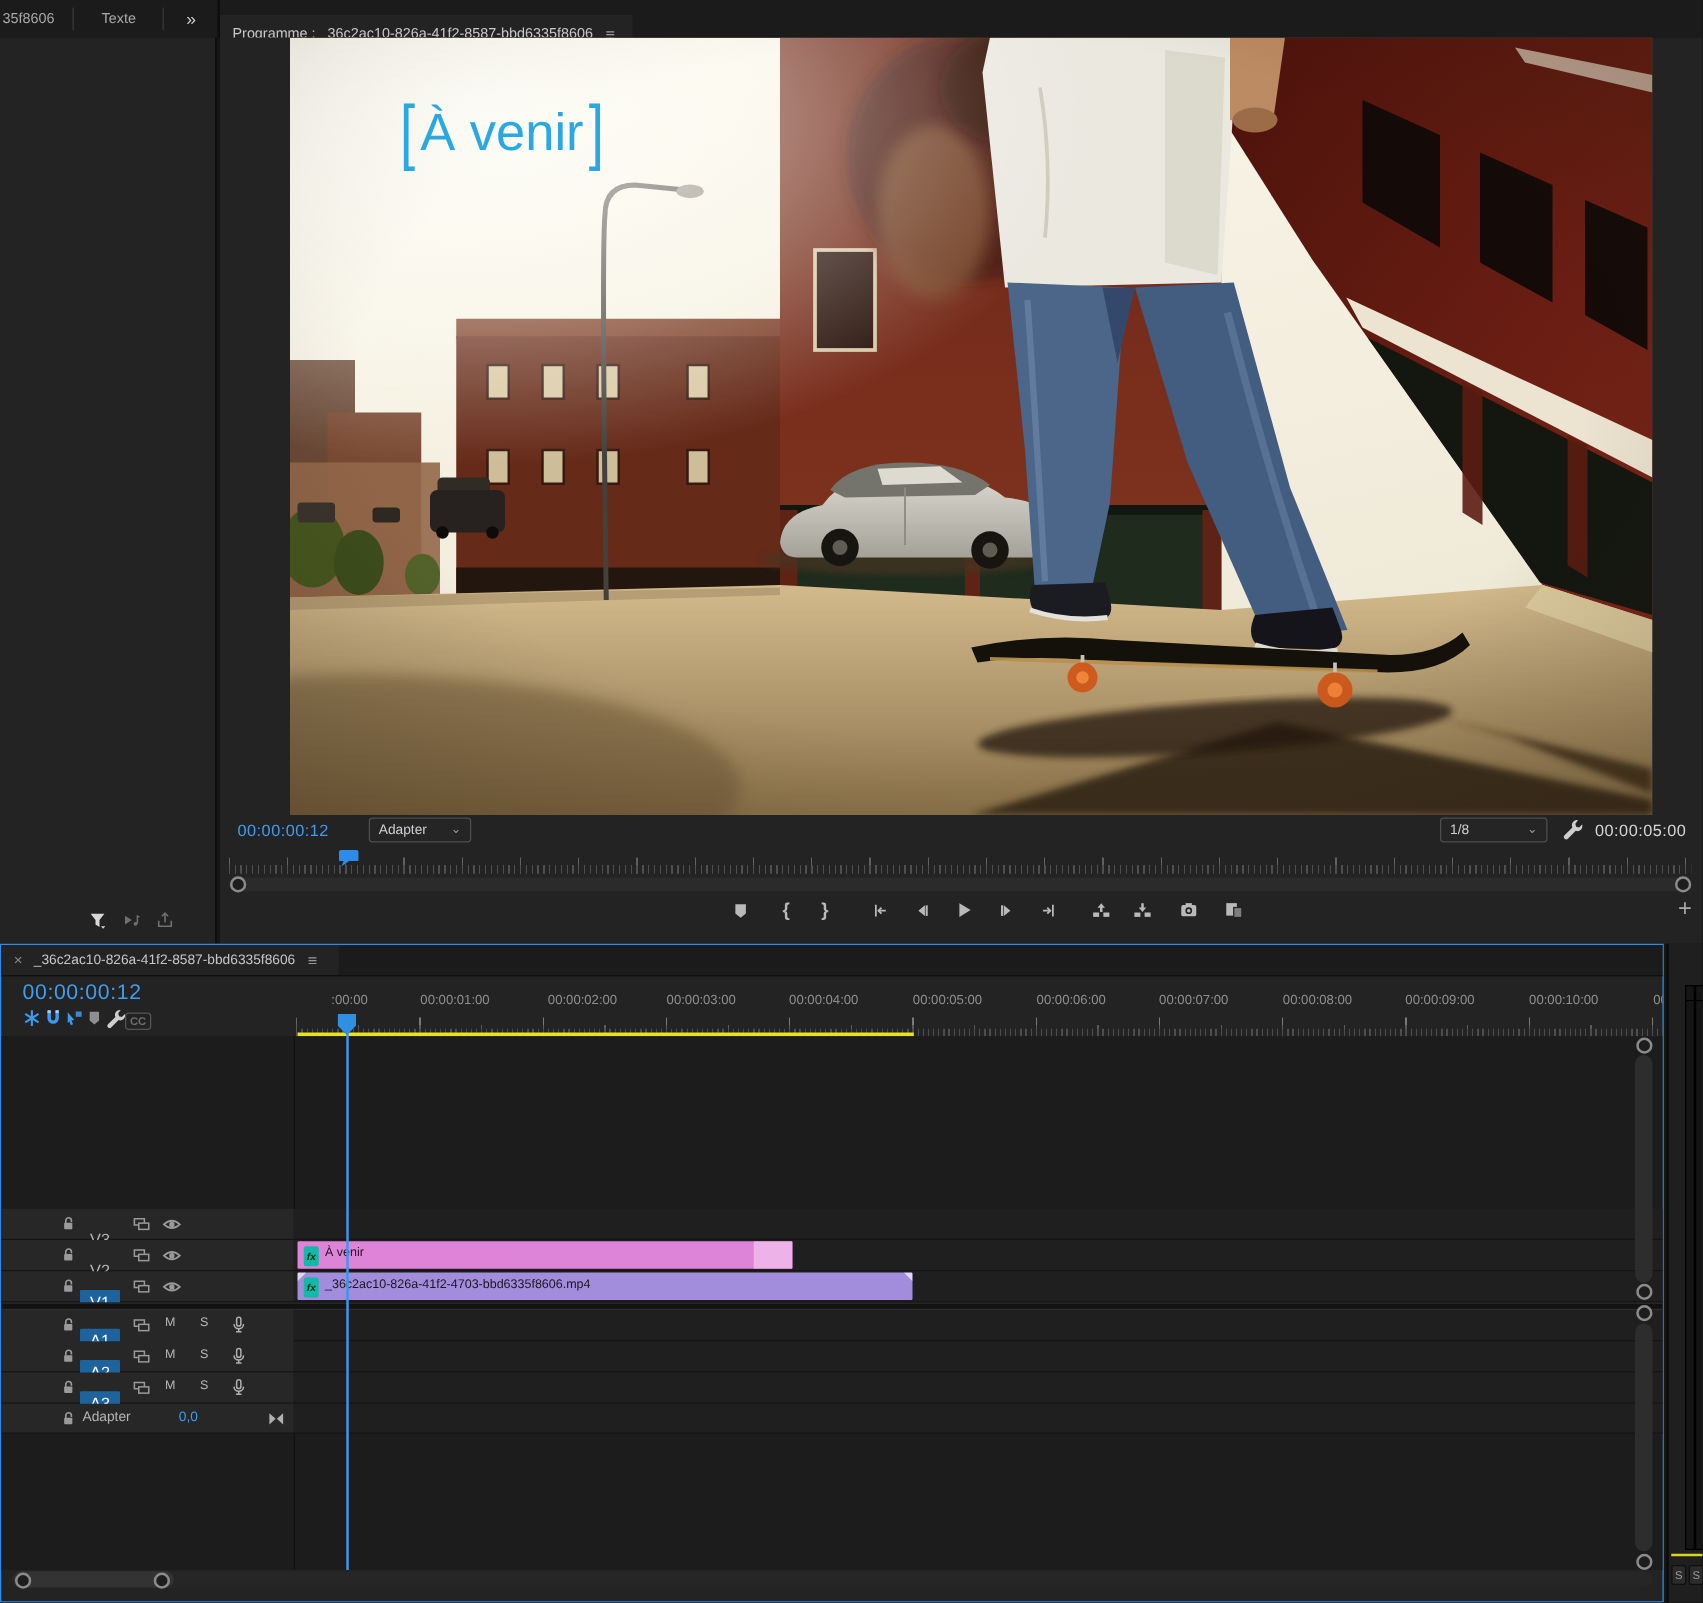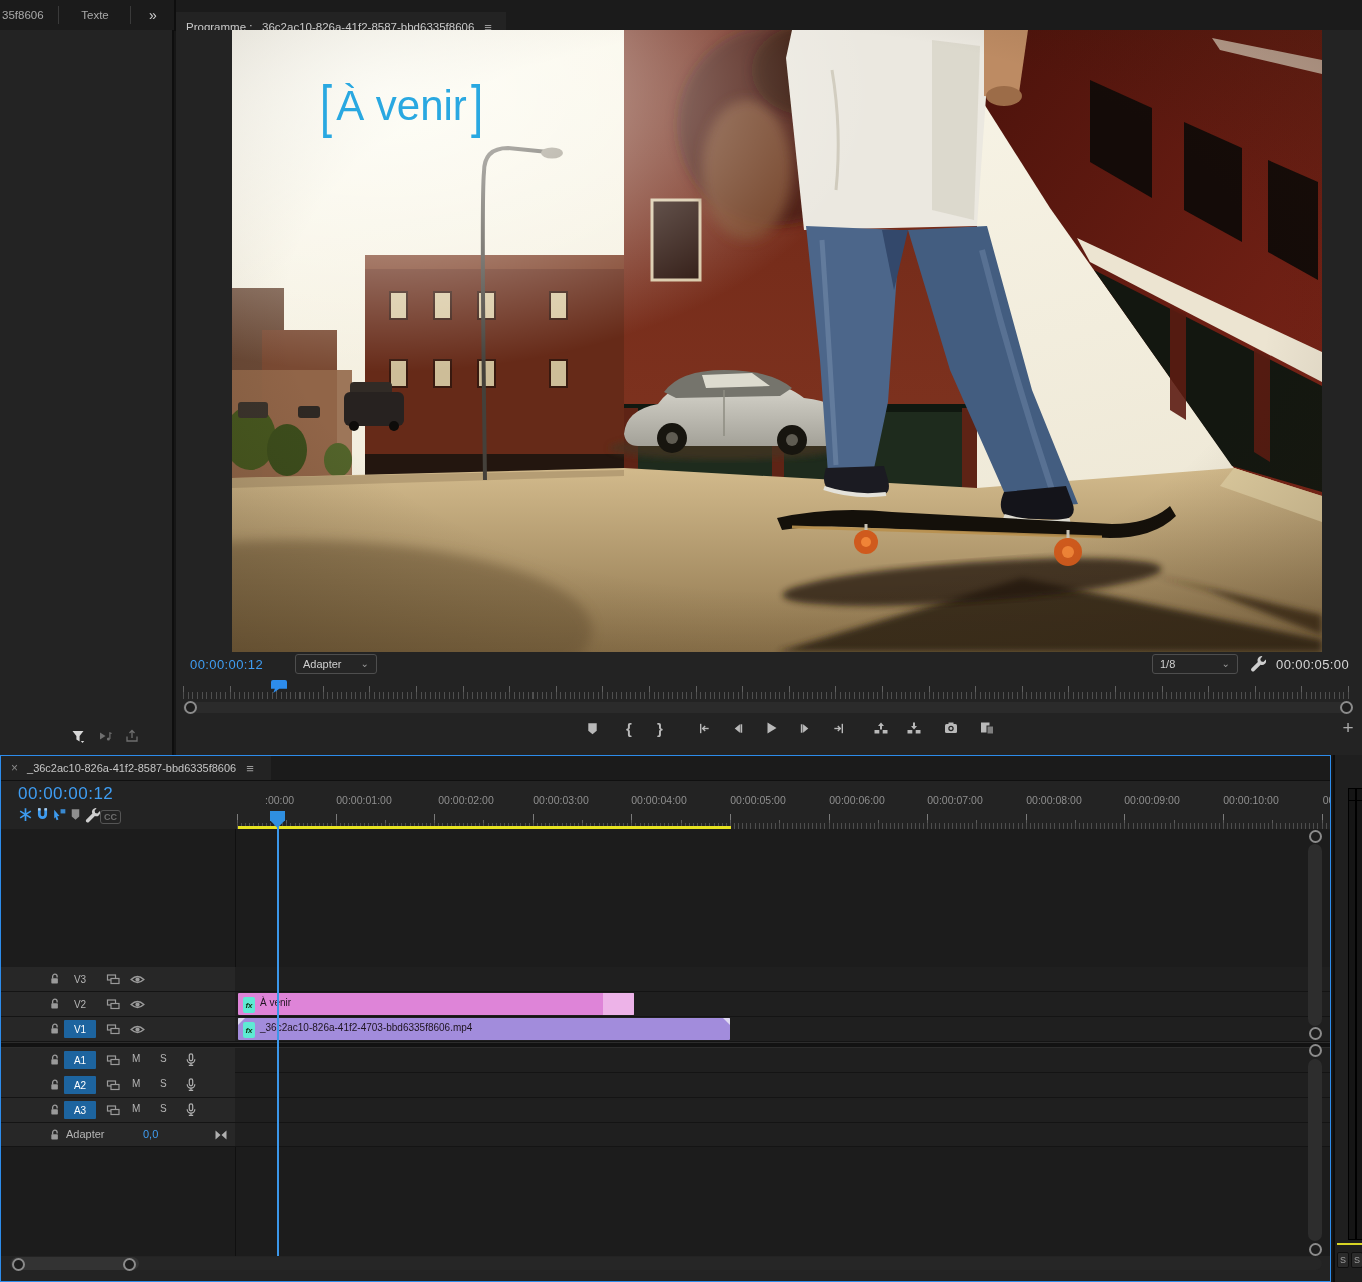--- a/index.html
+++ b/index.html
@@ -24,28 +24,28 @@
   .tbtn svg{display:block;}
   .brace{font-size:15px;color:#b9b9b9;font-weight:bold;}
   
   .tl-panel{position:absolute;background:#232323;border:1px solid #2d8ceb;box-sizing:border-box;}
   .tl-tabstrip{position:absolute;left:0;top:0;width:100%;height:24px;background:#1b1b1b;border-bottom:1px solid #101010;}
   .tl-tab{position:absolute;left:0;top:0;height:24px;background:#232323;display:flex;align-items:center;color:#c6c6c6;font-size:11px;padding:0 10px;}
   .big-tc{position:absolute;color:#3f9df2;font-size:17px;letter-spacing:.5px;}
   .ruler-label{position:absolute;width:66px;text-align:center;color:#8f8f8f;font-size:10.5px;margin-left:28px;}
   .track-row{position:absolute;left:0;width:234px;background:#272727;border-bottom:1px solid #141414;box-sizing:border-box;}
   .lane-row{position:absolute;left:234px;background:#1f1f1f;border-bottom:1px solid #141414;box-sizing:border-box;}
-  .trk-label{position:absolute;top:3px;width:32px;height:18px;border-radius:1px;color:#b5b5b5;font-size:10px;
+  .trk-label{position:absolute;top:15px;width:32px;height:18px;border-radius:1px;color:#b5b5b5;font-size:13px;
       display:flex;align-items:center;justify-content:center;}
   .trk-label.on{background:#1d649f;color:#fff;}
   .trk-ms{position:absolute;top:5px;color:#b5b5b5;font-size:10px;}
   .ticon{position:absolute;top:4px;}
   .clip{position:absolute;height:22px;border-radius:1px;overflow:hidden;}
   .clip .lbl{position:absolute;left:22px;top:4px;font-size:10px;color:#1e1420;white-space:nowrap;}
-  .fxbadge{position:absolute;left:5px;top:4px;width:12px;height:16px;background:#5eead4;border-radius:2px;
+  .fxbadge{position:absolute;left:5px;top:4px;width:12px;height:16px;background:#14b8a6;border-radius:2px;
       color:#0b3410;font-size:8px;font-style:italic;font-weight:bold;display:flex;align-items:center;justify-content:center;}
   .notch{position:absolute;top:0;width:0;height:0;border-style:solid;}
   .sbtn{position:absolute;width:12px;height:16px;background:#2b2b2b;border:1px solid #0f0f0f;border-radius:2px;
       color:#9f9f9f;font-size:9px;display:flex;align-items:center;justify-content:center;box-sizing:border-box;}
   .scroll-track{position:absolute;background:#262626;border-radius:7px;}
   
   .overlay-txt{position:absolute;color:#29a8e1;display:flex;align-items:center;font-weight:400;}
   .overlay-txt .br{font-size:58px;font-weight:300;line-height:40px;transform:scaleX(.75);}
   .overlay-txt .wd{font-size:42px;padding:0 2px;}
 </style>

